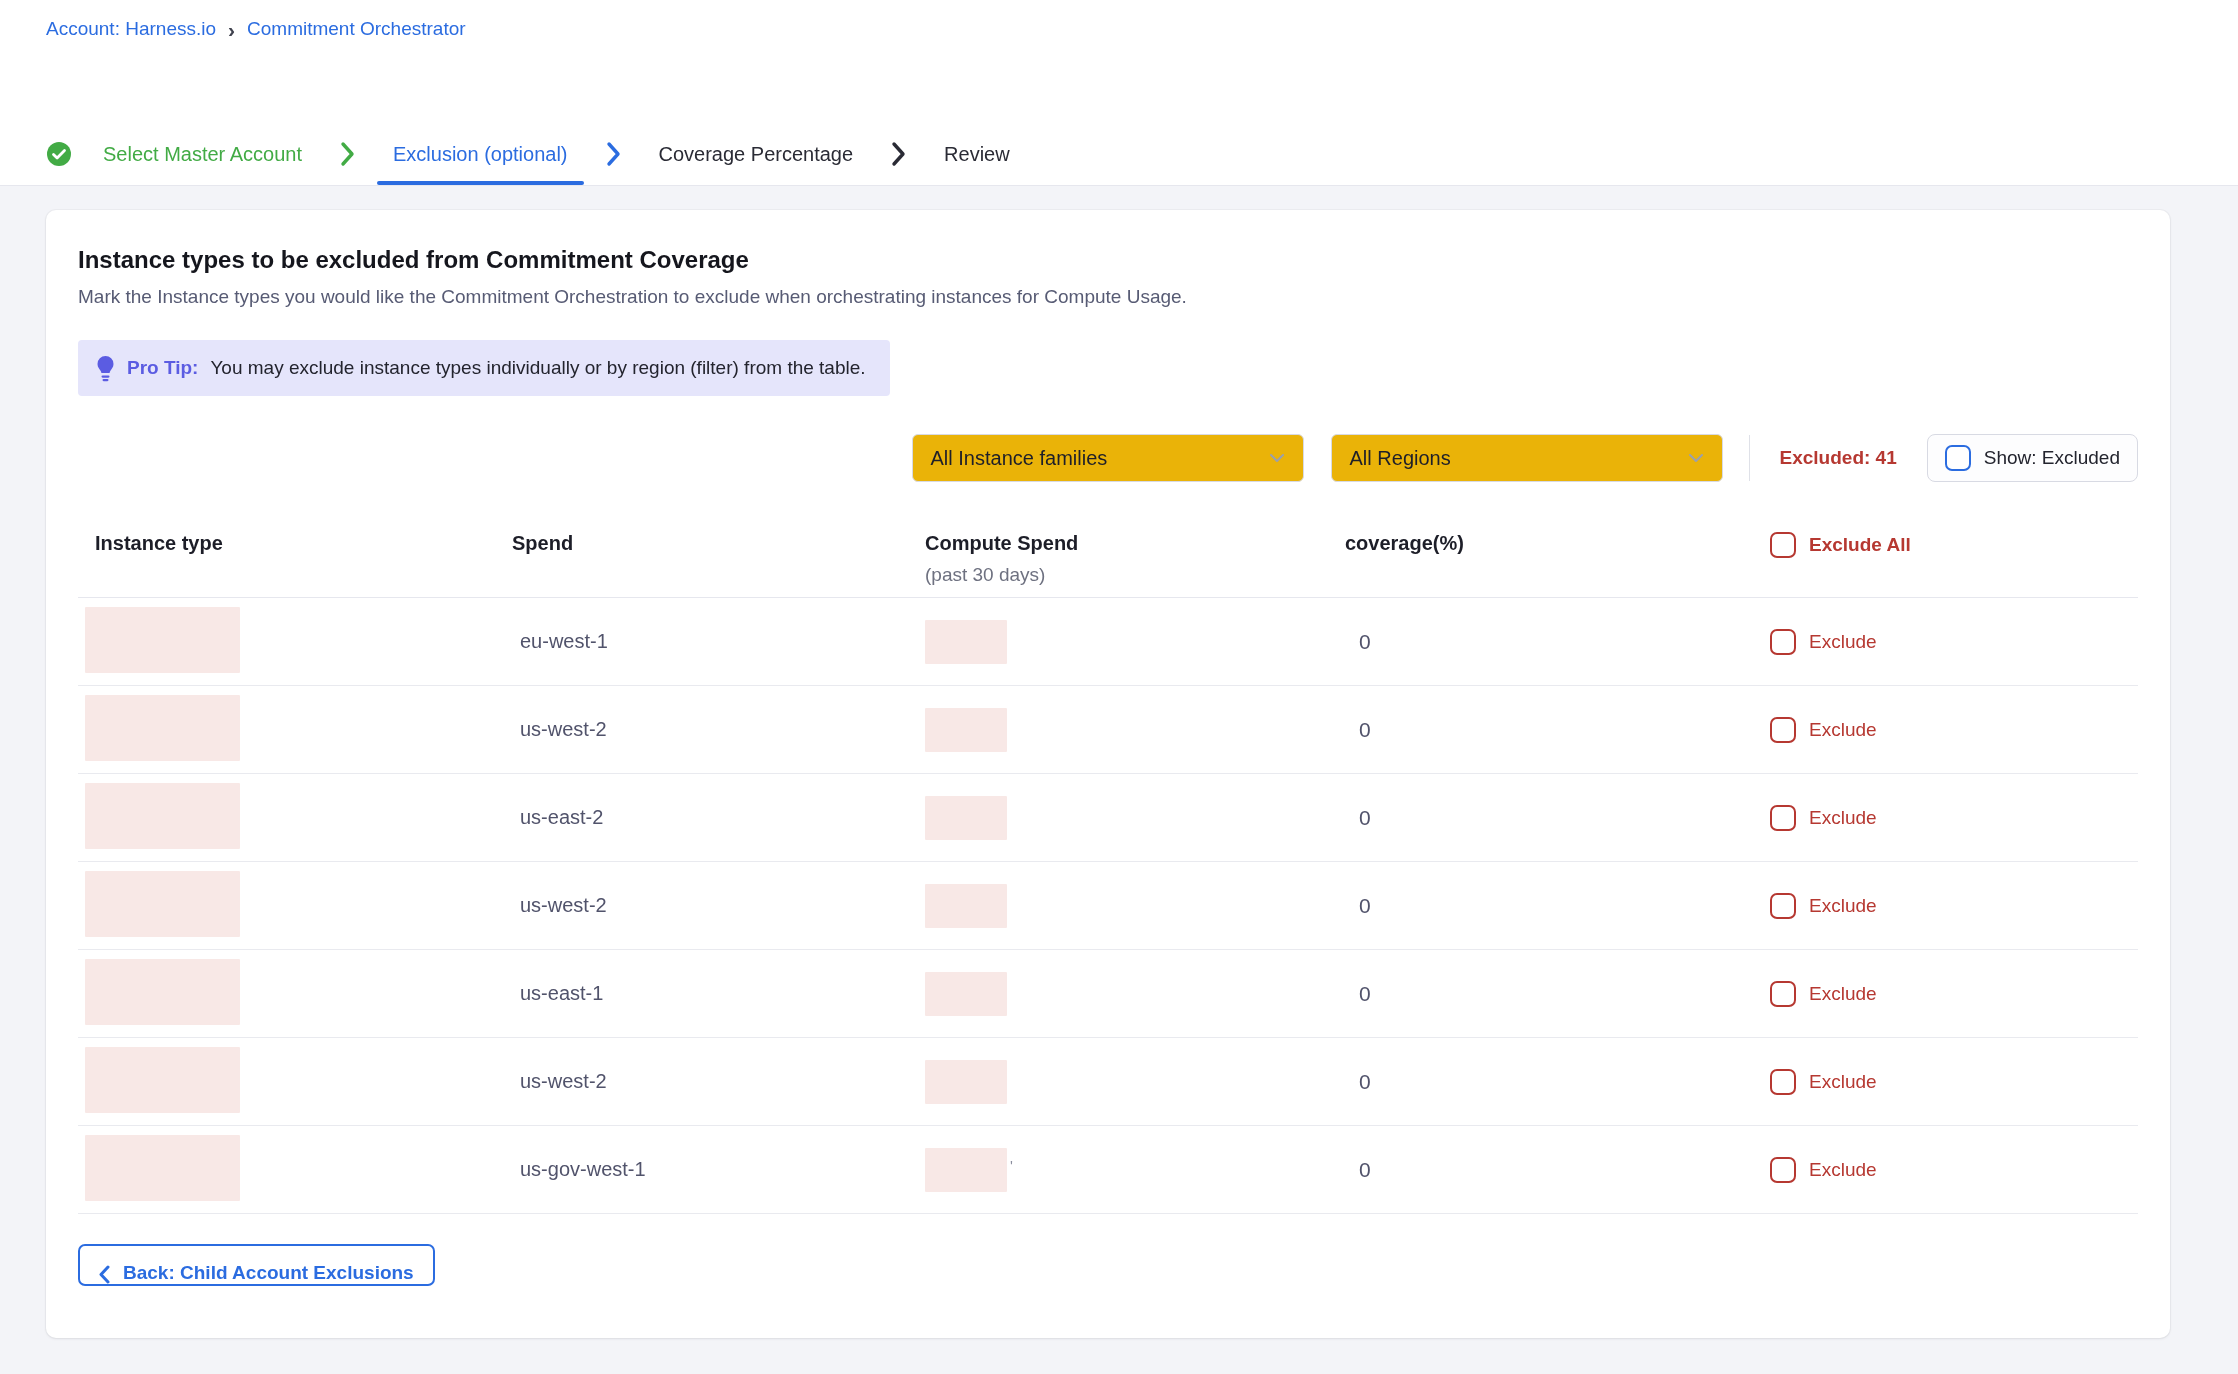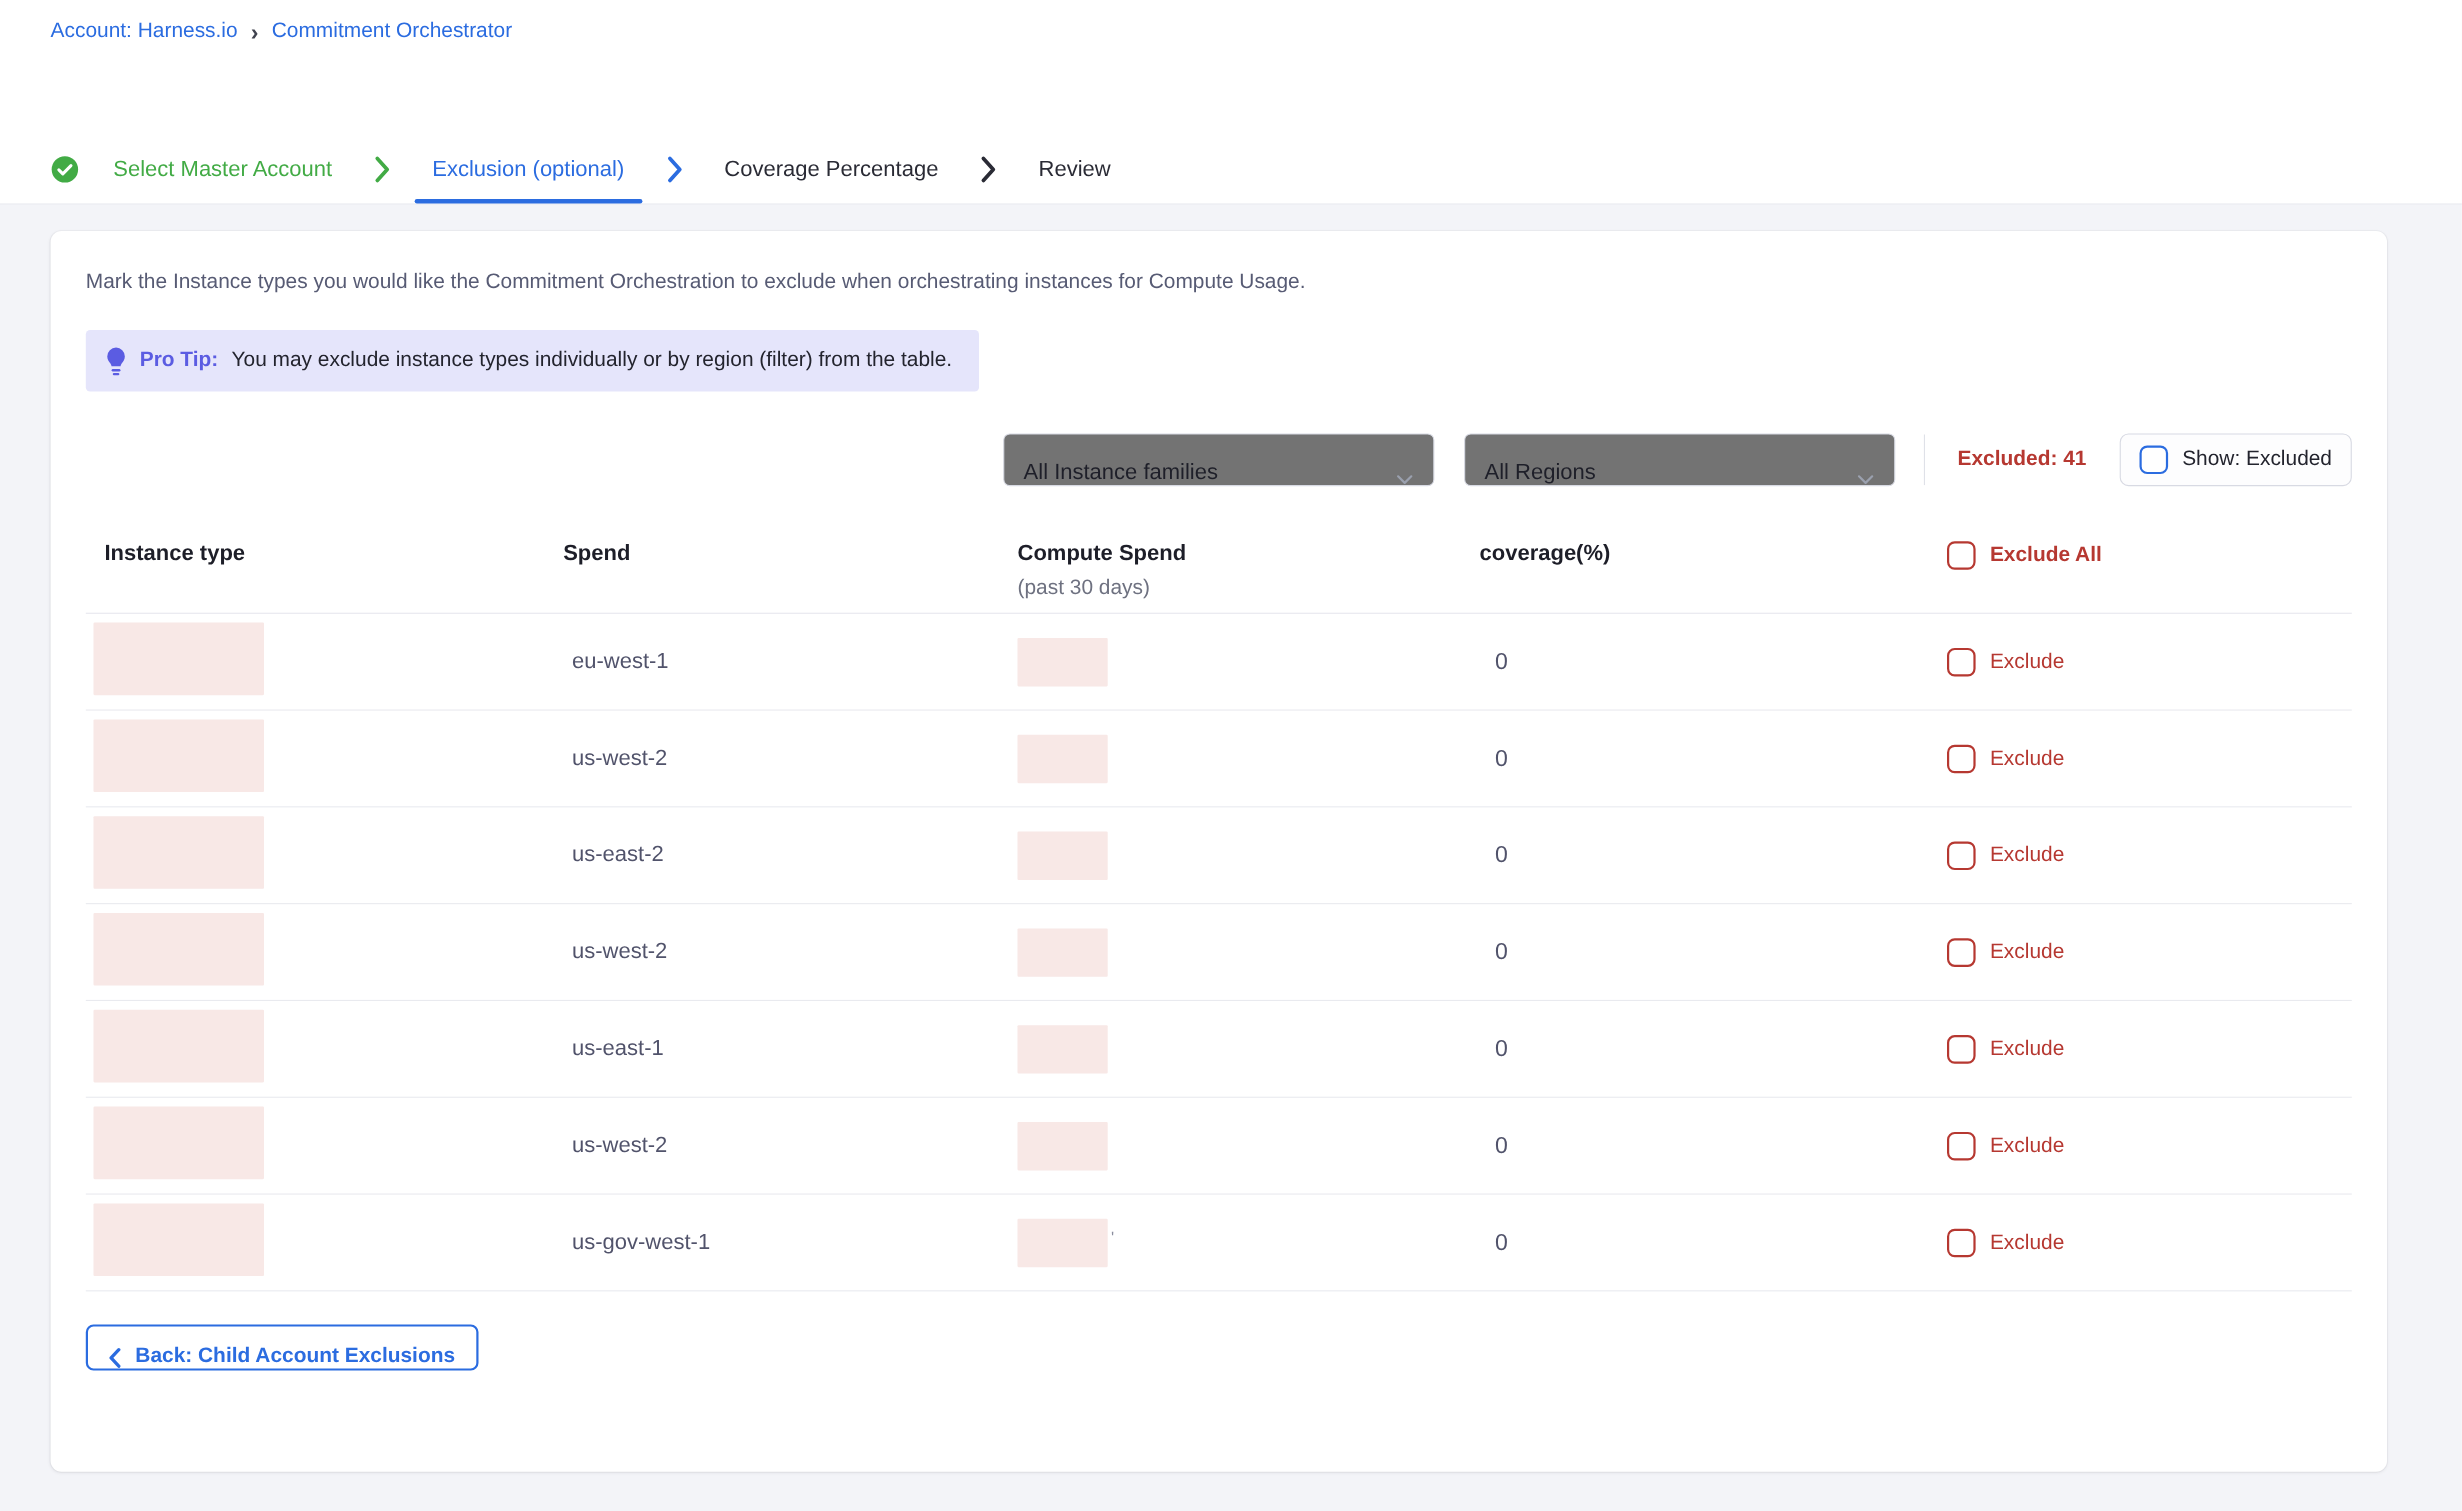--- a/index.html
+++ b/index.html
@@ -62,22 +62,22 @@
     background: #e5e5fb; border-radius: 4px;
     height: 56px; padding: 0 24px 0 18px;
     font-size: 19px; color: #23242e;
   }
   .protip-label { color: #5b5ce2; font-weight: 700; }
 
   
   .filters { display: flex; align-items: center; margin-top: 38px; }
   .select {
     width: 392px; height: 48px;
-    border: 1px solid #d8dae3; border-radius: 6px; background: #737373;
-    display: flex; align-items: flex-end; justify-content: space-between;
+    border: 1px solid #d8dae3; border-radius: 6px; background: #eab308;
+    display: flex; align-items: center; justify-content: space-between;
     padding: 0 18px; font-size: 20px; color: #1e1f29; cursor: pointer;
   }
   .select:first-of-type { margin-left: auto; }
   .select + .select { margin-left: 27px; }
   .vdiv { width: 1px; height: 46px; background: #dfe1e8; margin: 0 30px 0 26px; }
   .excluded-count { color: #b63831; font-weight: 700; font-size: 19px; white-space: nowrap; }
   .show-box {
     margin-left: 30px; height: 48px;
     border: 1px solid #d8dae3; border-radius: 8px; background: #fdfdfe;
     display: flex; align-items: center; gap: 13px; padding: 0 17px;
@@ -170,20 +170,21 @@
 
       <div class="step todo">
         <span class="step-label">Review</span>
       </div>
     </div>
   </header>
 
   <main class="content">
     <section class="card">
 
+      <h2 class="card-title">Instance types to be excluded from Commitment Coverage</h2>
       <p class="card-subtitle">Mark the Instance types you would like the Commitment Orchestration to exclude when orchestrating instances for Compute Usage.</p>
 
       <div class="protip">
         <svg width="19" height="27" viewBox="0 0 19 27">
           <path d="M9.5 1 a8 8 0 0 1 8 8 c0 3.2-1.9 4.9-2.9 6.4 -0.6 0.9-0.9 1.7-1 2.6 h-8.2 c-0.1-0.9-0.4-1.7-1-2.6 C3.4 13.9 1.5 12.2 1.5 9 a8 8 0 0 1 8-8 z" fill="#5b5ce2"></path>
           <rect x="5.5" y="20.5" width="8" height="2.2" rx="1.1" fill="#5b5ce2"></rect>
           <rect x="6.5" y="24" width="6" height="2.2" rx="1.1" fill="#5b5ce2"></rect>
         </svg>
         <span class="protip-label">Pro Tip:</span>
         <span class="protip-text">You may exclude instance types individually or by region (filter) from the table.</span>

